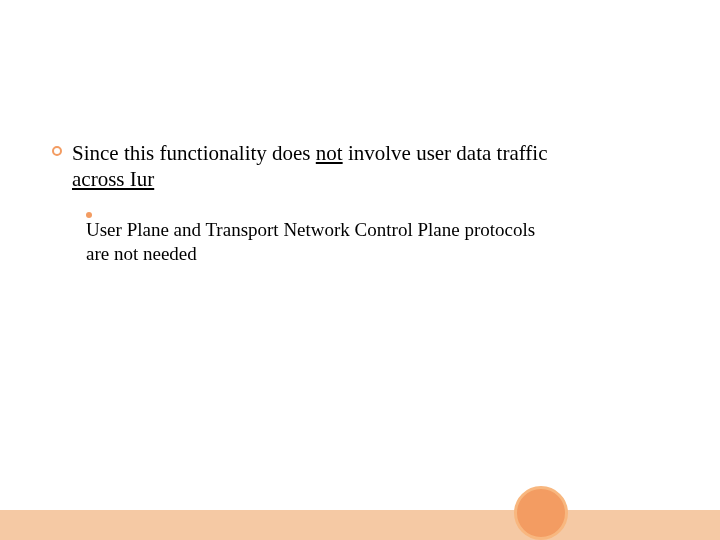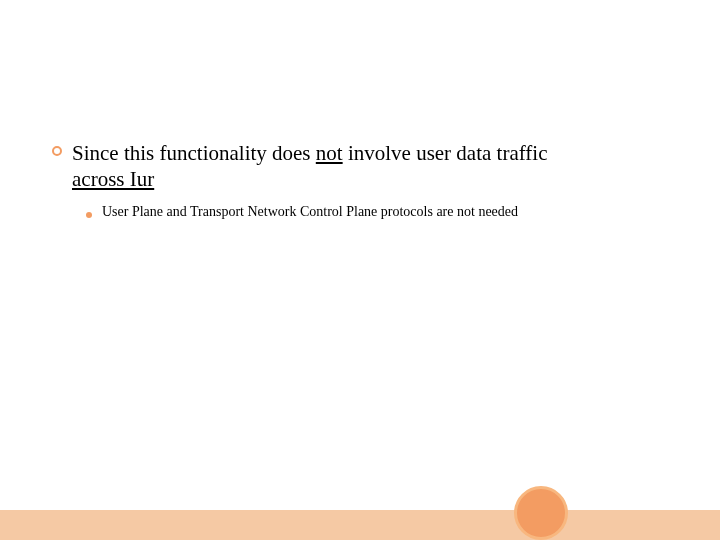--- a/index.html
+++ b/index.html
@@ -48,22 +48,23 @@
   .under {
     text-decoration: underline;
   }
   .sub-list {
     margin-left: 34px;
     margin-top: 8px;
   }
   .sub-item {
     display: flex;
     align-items: flex-start;
-    font-size: 14px;
+    font-size: 19px;
     line-height: 1.3;
+    flex-direction: column;
   }
   .dot-bullet {
     flex: 0 0 auto;
     width: 6px;
     height: 6px;
     background: #f39c62;
     border-radius: 50%;
     margin-top: 9px;
     margin-right: 10px;
   }

